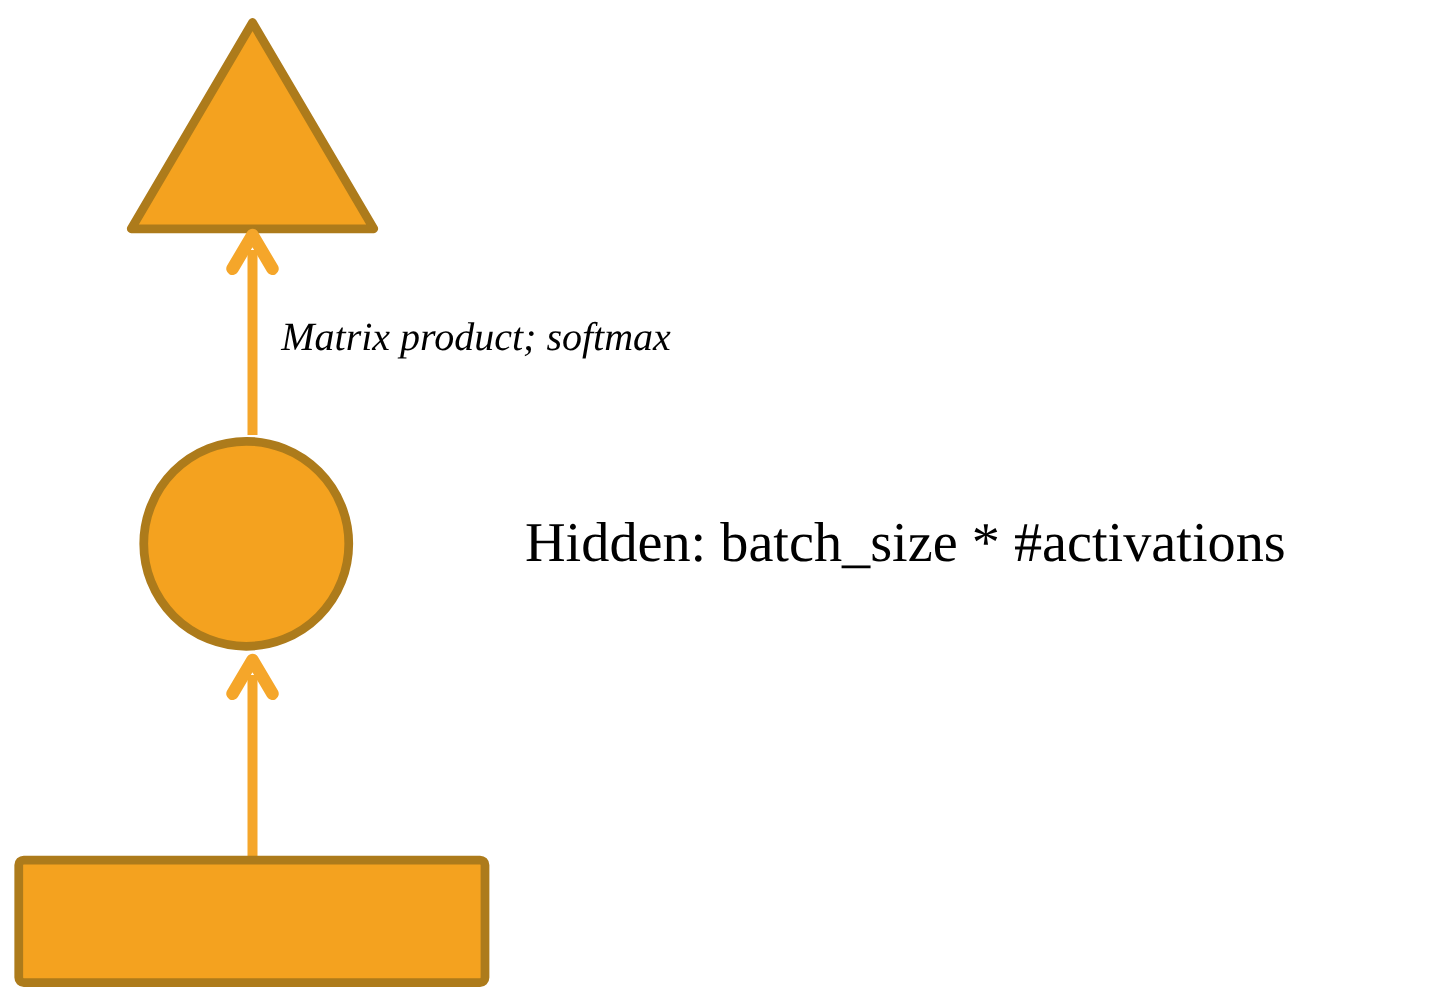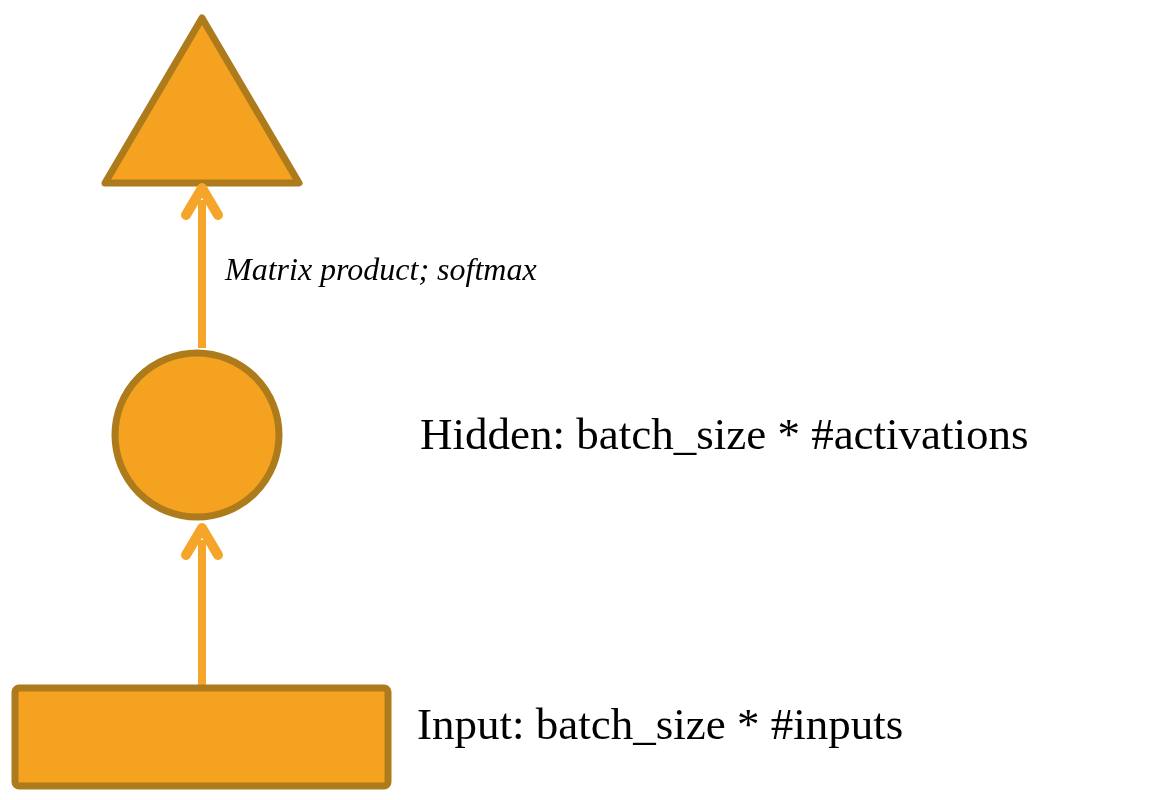--- a/index.html
+++ b/index.html
@@ -57,15 +57,14 @@
 
     <rect x="15" y="688" width="373" height="98" rx="4" stroke-width="7" fill="#F4A21F" stroke="#AD7B1B"></rect>
   </svg>
 
 
   <div class="label italic pos-softmax-label">Matrix product; softmax</div>
 
   <div class="label pos-hidden-label">Hidden: batch_size * #activations</div>
 
 
-  <div class="label pos-input-label">Input: batch_size * #inputs</div>
 
 </div>
 
 </body></html>

